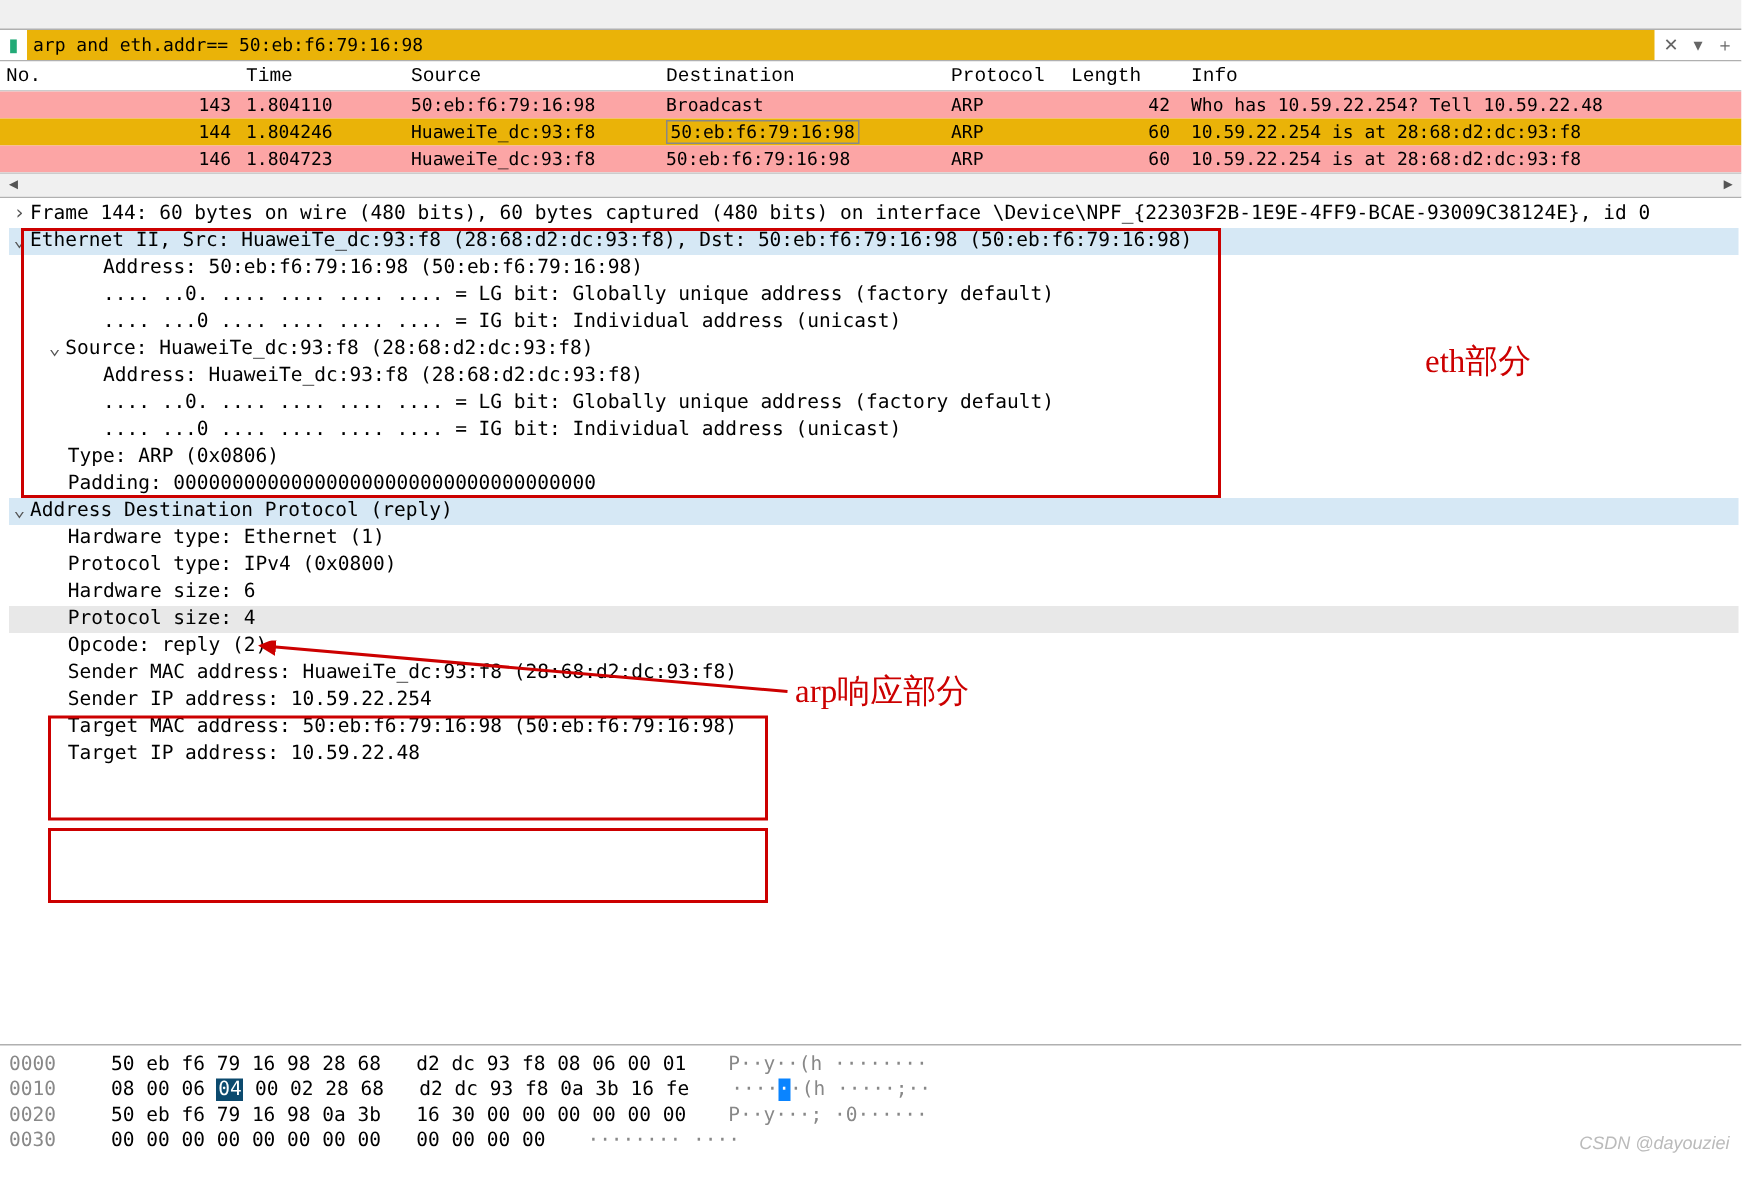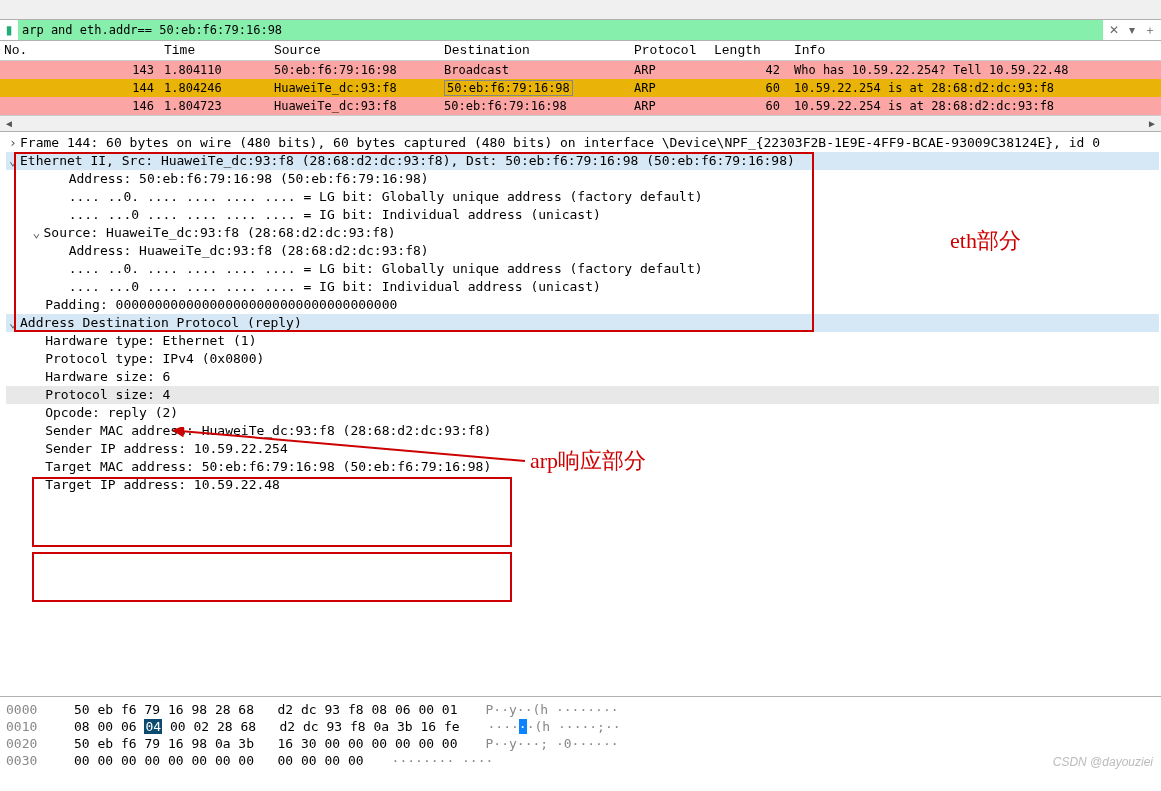--- a/index.html
+++ b/index.html
@@ -6,21 +6,21 @@
   body { font-family: "Microsoft YaHei", "SimSun", Arial, sans-serif; font-size: 12px; background: #fff; color: #000; position: relative; width: 1161px; overflow:hidden;}
   .mono { font-family: Liberation Mono, monospace; font-size: 13px; }
 
   
   .toolbar { height: 20px; background: #f0f0f0; border-bottom: 1px solid #b0b0b0; display: flex; align-items: center; padding: 0 2px; }
   .tb-sep { width: 8px; }
 
   
   .filter-row { display: flex; align-items: center; border-bottom: 1px solid #b0b0b0; }
   .filter-icon { width: 18px; height: 20px; display:flex; align-items:center; justify-content:center; color:#2a7; }
-  .filter-input { flex:1; height: 20px; border: none; padding: 2px 4px; background: #86efac; font-family: "Consolas", monospace; font-size: 12px; }
+  .filter-input { flex:1; height: 20px; border: none; padding: 2px 4px; background: #eab308; font-family: "Consolas", monospace; font-size: 12px; }
   .filter-tail { display:flex; align-items:center; gap:4px; padding:0 4px;}
   .filter-x { width:14px; height:14px; display:flex; align-items:center; justify-content:center; color:#666; }
 
   
   .plist { border-bottom: 1px solid #b0b0b0; }
   .plist-head { display: flex; background: #fff; border-bottom: 1px solid #ccc; height: 20px; align-items: center; }
   .plist-head div, .prow div { padding: 1px 4px; white-space: nowrap; overflow: hidden; }
   .col-no { width: 160px; text-align:left; padding-left:10px;}
   .col-time { width: 110px; }
   .col-src { width: 170px; }
@@ -122,20 +122,21 @@
 <div class="details">
   <div class="drow"><span class="tw">›</span><span>Frame 144: 60 bytes on wire (480 bits), 60 bytes captured (480 bits) on interface \Device\NPF_{22303F2B-1E9E-4FF9-BCAE-93009C38124E}, id 0</span></div>
   <div class="drow selblue"><span class="tw">⌄</span><span>Ethernet II, Src: HuaweiTe_dc:93:f8 (28:68:d2:dc:93:f8), Dst: 50:eb:f6:79:16:98 (50:eb:f6:79:16:98)</span></div>
   <div class="drow">        <span>Address: 50:eb:f6:79:16:98 (50:eb:f6:79:16:98)</span></div>
   <div class="drow">        <span>.... ..0. .... .... .... .... = LG bit: Globally unique address (factory default)</span></div>
   <div class="drow">        <span>.... ...0 .... .... .... .... = IG bit: Individual address (unicast)</span></div>
   <div class="drow">   <span class="tw">⌄</span><span>Source: HuaweiTe_dc:93:f8 (28:68:d2:dc:93:f8)</span></div>
   <div class="drow">        <span>Address: HuaweiTe_dc:93:f8 (28:68:d2:dc:93:f8)</span></div>
   <div class="drow">        <span>.... ..0. .... .... .... .... = LG bit: Globally unique address (factory default)</span></div>
   <div class="drow">        <span>.... ...0 .... .... .... .... = IG bit: Individual address (unicast)</span></div>
+  <div class="drow">     <span>Type: ARP (0x0806)</span></div>
   <div class="drow">     <span>Padding: 000000000000000000000000000000000000</span></div>
   <div class="drow selblue"><span class="tw">⌄</span><span>Address Destination Protocol (reply)</span></div>
   <div class="drow">     <span>Hardware type: Ethernet (1)</span></div>
   <div class="drow">     <span>Protocol type: IPv4 (0x0800)</span></div>
   <div class="drow">     <span>Hardware size: 6</span></div>
   <div class="drow selgray">     <span>Protocol size: 4</span></div>
   <div class="drow">     <span>Opcode: reply (2)</span></div>
   <div class="drow">     <span>Sender MAC address: HuaweiTe_dc:93:f8 (28:68:d2:dc:93:f8)</span></div>
   <div class="drow">     <span>Sender IP address: 10.59.22.254</span></div>
   <div class="drow">     <span>Target MAC address: 50:eb:f6:79:16:98 (50:eb:f6:79:16:98)</span></div>

